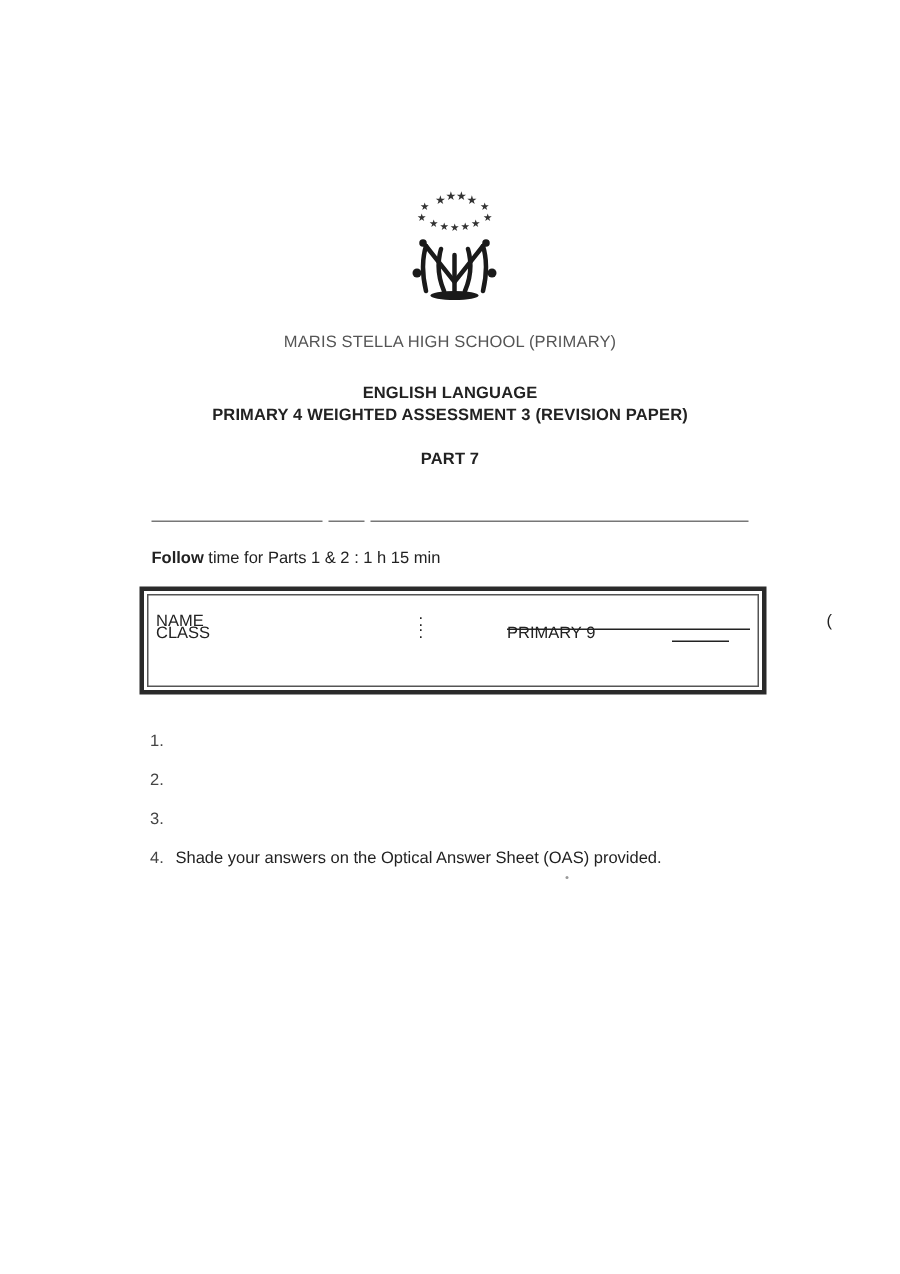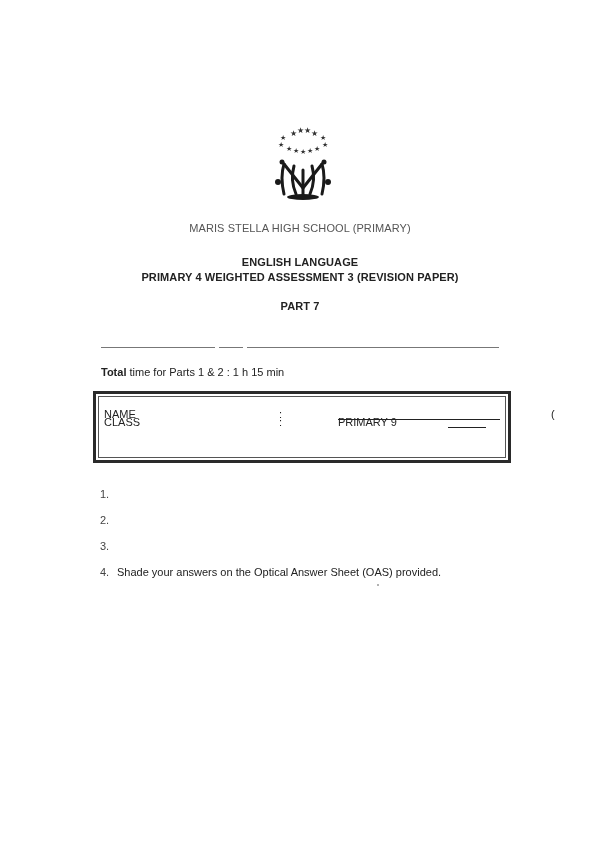--- a/index.html
+++ b/index.html
@@ -164,21 +164,21 @@
 <div class="abs center-line subject">ENGLISH LANGUAGE</div>
 <div class="abs center-line part">PART 7</div>
 
 <div class="abs dash-line">
   <div class="dash-seg" style="width:114px"></div>
   <div class="dash-seg" style="width:24px"></div>
   <div class="dash-seg" style="width:252px"></div>
 </div>
 
 <div class="abs total-time">
-  <b>Total</b><span> time for Parts 1 &amp; 2 :  1 h 15 min</span>
+  <b>Follow</b><span> time for Parts 1 &amp; 2 :  1 h 15 min</span>
 </div>
 
 <div class="abs info-box">
   <div class="row row-name">
     <span class="label">NAME</span>
     <span class="colon">:</span>
     <span class="name-line"></span>
     <span class="paren-open">(</span>
     <span>)</span>
   </div>

